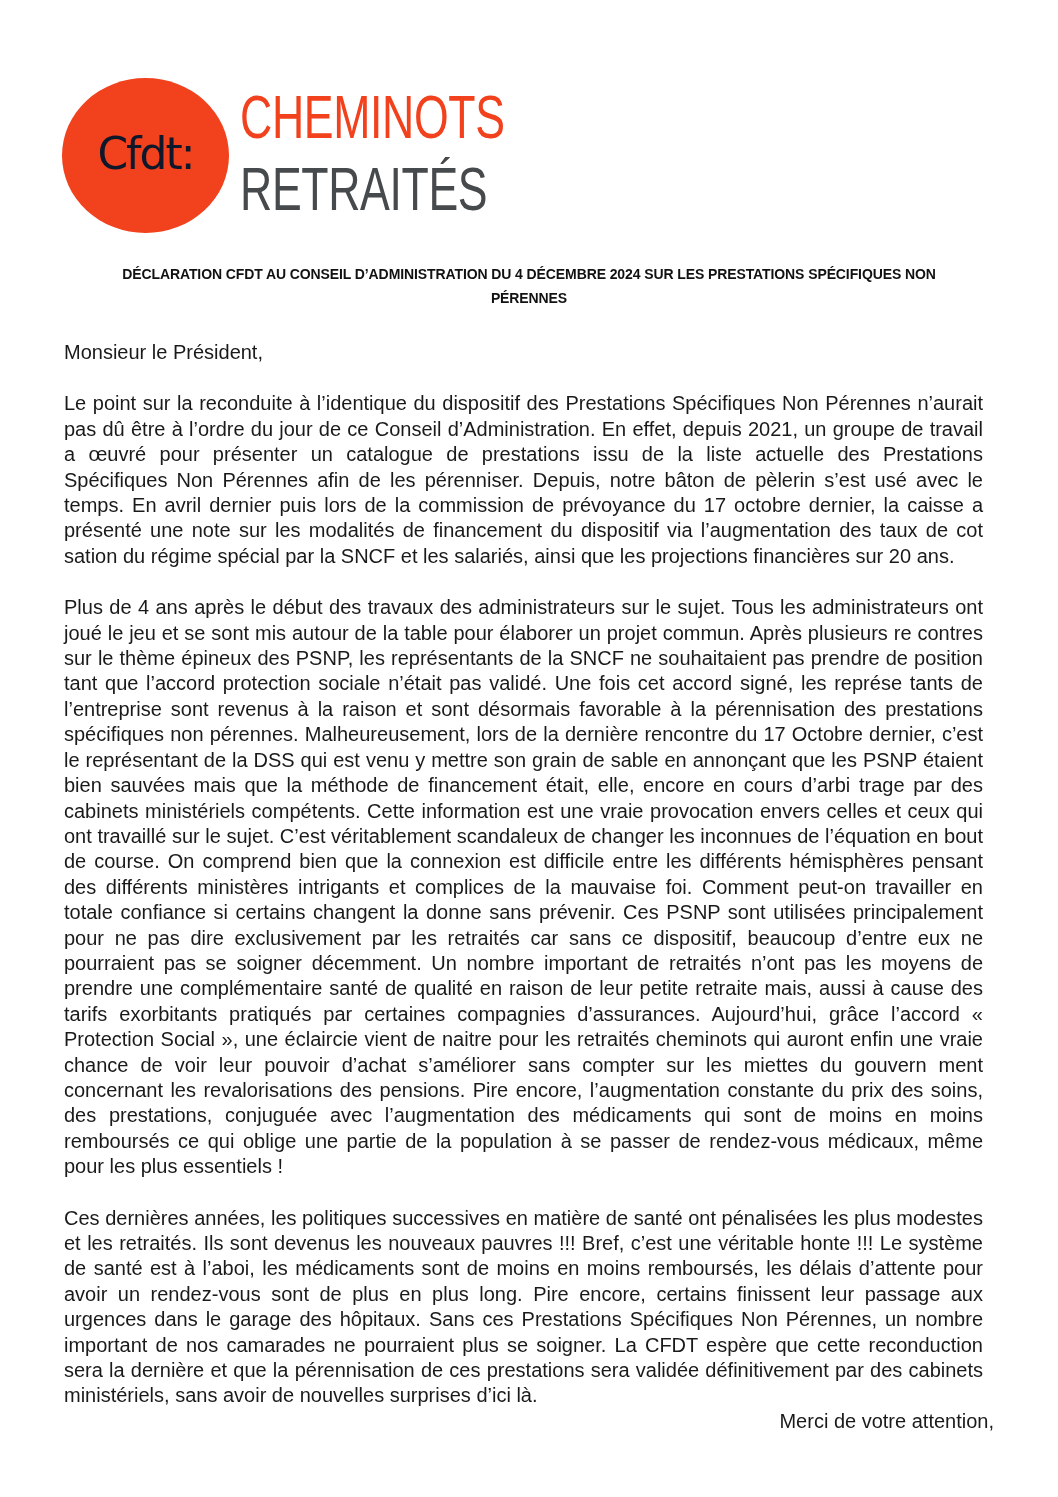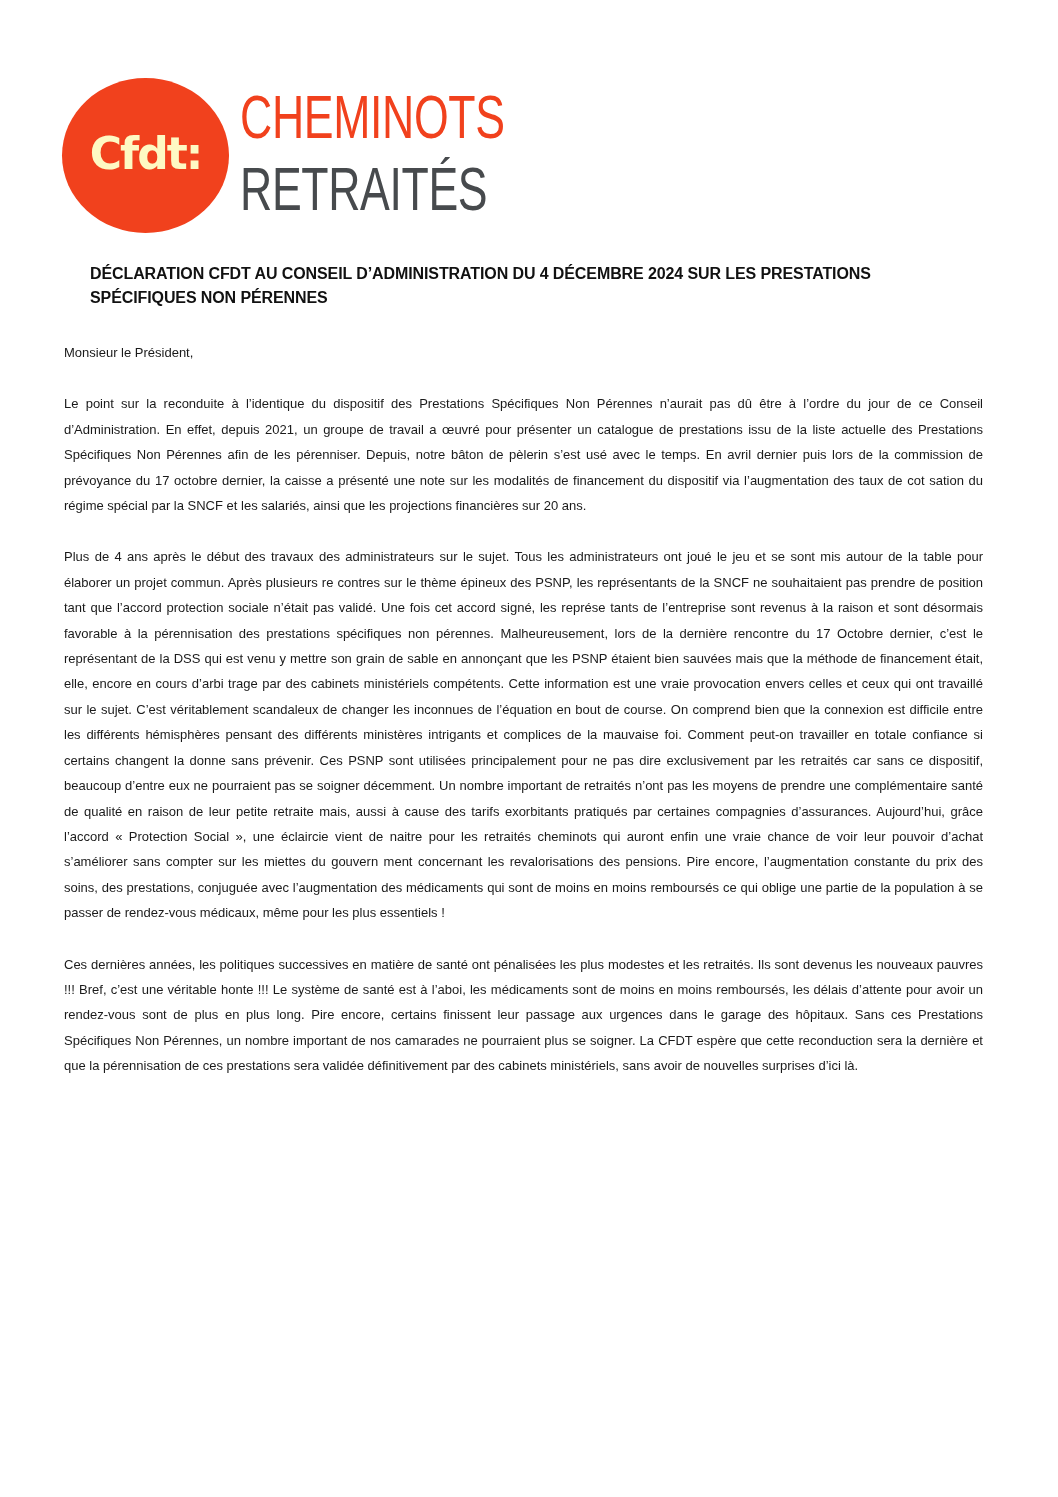--- a/index.html
+++ b/index.html
@@ -1,30 +1,30 @@
 <!DOCTYPE html>
 <html><head>
 <meta charset="utf-8">
 <style>
   html, body { margin: 0; padding: 0; background: #ffffff; }
   body { width: 1058px; height: 1497px; position: relative; overflow: hidden;
          font-family: "Liberation Sans", "DejaVu Sans", sans-serif; color: #1a1a1a; }
   .logo { position: absolute; left: 62px; top: 78px; width: 420px; height: 160px; }
   .logo-circle { position: absolute; left: 0; top: 0; width: 167px; height: 155px; border-radius: 50%;
                  background: #f1411d; display: flex; align-items: center; justify-content: center; }
-  .logo-cfdt { color: #fef9c3; font-family: "DejaVu Sans", sans-serif; font-weight: bold; font-size: 44px;
+  .logo-cfdt { color: #0f172a; font-family: "DejaVu Sans", sans-serif; font-weight: normal; font-size: 44px;
                letter-spacing: -2px; margin-top: -4px; }
   .logo-line1, .logo-line2 { position: absolute; left: 178px; font-family: "Liberation Sans", sans-serif;
                font-size: 62px; line-height: 62px; transform: scaleX(0.72); transform-origin: left top;
                letter-spacing: -0.5px; white-space: nowrap; }
   .logo-line1 { top: 8px; color: #f1411d; }
   .logo-line2 { top: 80px; color: #474a4d; }
-  .title { position: absolute; left: 90px; width: 878px; top: 262px; text-align: left;
-           font-weight: bold; font-size: 16px; line-height: 24px; color: #111; letter-spacing: -0.1px; }
-  .body { position: absolute; left: 64px; width: 930px; top: 340px; font-size: 13px; line-height: 25.4px; }
+  .title { position: absolute; left: 90px; width: 878px; top: 262px; text-align: center;
+           font-weight: bold; font-size: 14px; line-height: 24px; color: #111; letter-spacing: -0.1px; }
+  .body { position: absolute; left: 64px; width: 930px; top: 340px; font-size: 20px; line-height: 25.4px; }
   .p { margin: 0 11px 26px 0; text-align: justify; }
   .salutation { margin: 0 0 26px 0; }
   .closing { text-align: right; margin: 0; }
 </style>
 </head>
 <body>
 
 <div class="logo">
   <div class="logo-circle">
     <span class="logo-cfdt">Cfdt:</span>
@@ -33,13 +33,14 @@
   <div class="logo-line2">RETRAITÉS</div>
 </div>
 
 <div class="title">DÉCLARATION CFDT AU CONSEIL D’ADMINISTRATION DU 4 DÉCEMBRE 2024 SUR LES PRESTATIONS SPÉCIFIQUES NON PÉRENNES</div>
 
 <div class="body">
   <p class="salutation">Monsieur le Président,</p>
   <p class="p">Le point sur la reconduite à l’identique du dispositif des Prestations Spécifiques Non Pérennes n’aurait pas dû être à l’ordre du jour de ce Conseil d’Administration. En effet, depuis 2021, un groupe de travail a œuvré pour présenter un catalogue de prestations issu de la liste actuelle des Prestations Spécifiques Non Pérennes afin de les pérenniser. Depuis, notre bâton de pèlerin s’est usé avec le temps. En avril dernier puis lors de la commission de prévoyance du 17 octobre dernier, la caisse a présenté une note sur les modalités de financement du dispositif via l’augmentation des taux de cot sation du régime spécial par la SNCF et les salariés, ainsi que les projections financières sur 20 ans.</p>
   <p class="p">Plus de 4 ans après le début des travaux des administrateurs sur le sujet. Tous les administrateurs ont joué le jeu et se sont mis autour de la table pour élaborer un projet commun. Après plusieurs re contres sur le thème épineux des PSNP, les représentants de la SNCF ne souhaitaient pas prendre de position tant que l’accord protection sociale n’était pas validé. Une fois cet accord signé, les représe tants de l’entreprise sont revenus à la raison et sont désormais favorable à la pérennisation des prestations spécifiques non pérennes. Malheureusement, lors de la dernière rencontre du 17 Octobre dernier, c’est le représentant de la DSS qui est venu y mettre son grain de sable en annonçant que les PSNP étaient bien sauvées mais que la méthode de financement était, elle, encore en cours d’arbi trage par des cabinets ministériels compétents. Cette information est une vraie provocation envers celles et ceux qui ont travaillé sur le sujet. C’est véritablement scandaleux de changer les inconnues de l’équation en bout de course. On comprend bien que la connexion est difficile entre les différents hémisphères pensant des différents ministères intrigants et complices de la mauvaise foi. Comment peut-on travailler en totale confiance si certains changent la donne sans prévenir. Ces PSNP sont utilisées principalement pour ne pas dire exclusivement par les retraités car sans ce dispositif, beaucoup d’entre eux ne pourraient pas se soigner décemment. Un nombre important de retraités n’ont pas les moyens de prendre une complémentaire santé de qualité en raison de leur petite retraite mais, aussi à cause des tarifs exorbitants pratiqués par certaines compagnies d’assurances. Aujourd’hui, grâce  l’accord « Protection Social », une éclaircie vient de naitre pour les retraités cheminots qui auront enfin une vraie chance de voir leur pouvoir d’achat s’améliorer sans compter sur les miettes du gouvern ment concernant les revalorisations des pensions. Pire encore, l’augmentation constante du prix des soins, des prestations, conjuguée avec l’augmentation des médicaments qui sont de moins en moins remboursés ce qui oblige une partie de la population à se passer de rendez-vous médicaux, même pour les plus essentiels !</p>
   <p class="p" style="margin-bottom:0">Ces dernières années, les politiques successives en matière de santé ont pénalisées les plus modestes et les retraités. Ils sont devenus les nouveaux pauvres !!! Bref, c’est une véritable honte !!! Le système de santé est à l’aboi, les médicaments sont de moins en moins remboursés, les délais d’attente pour avoir un rendez-vous sont de plus en plus long. Pire encore, certains finissent leur passage aux urgences dans le garage des hôpitaux. Sans ces Prestations Spécifiques Non Pérennes, un nombre important de nos camarades ne pourraient plus se soigner. La CFDT espère que cette reconduction sera la dernière et que la pérennisation de ces prestations sera validée définitivement par des cabinets ministériels, sans avoir de nouvelles surprises d’ici là.</p>
+  <p class="closing">Merci de votre attention,</p>
 </div>
 
 </body></html>

